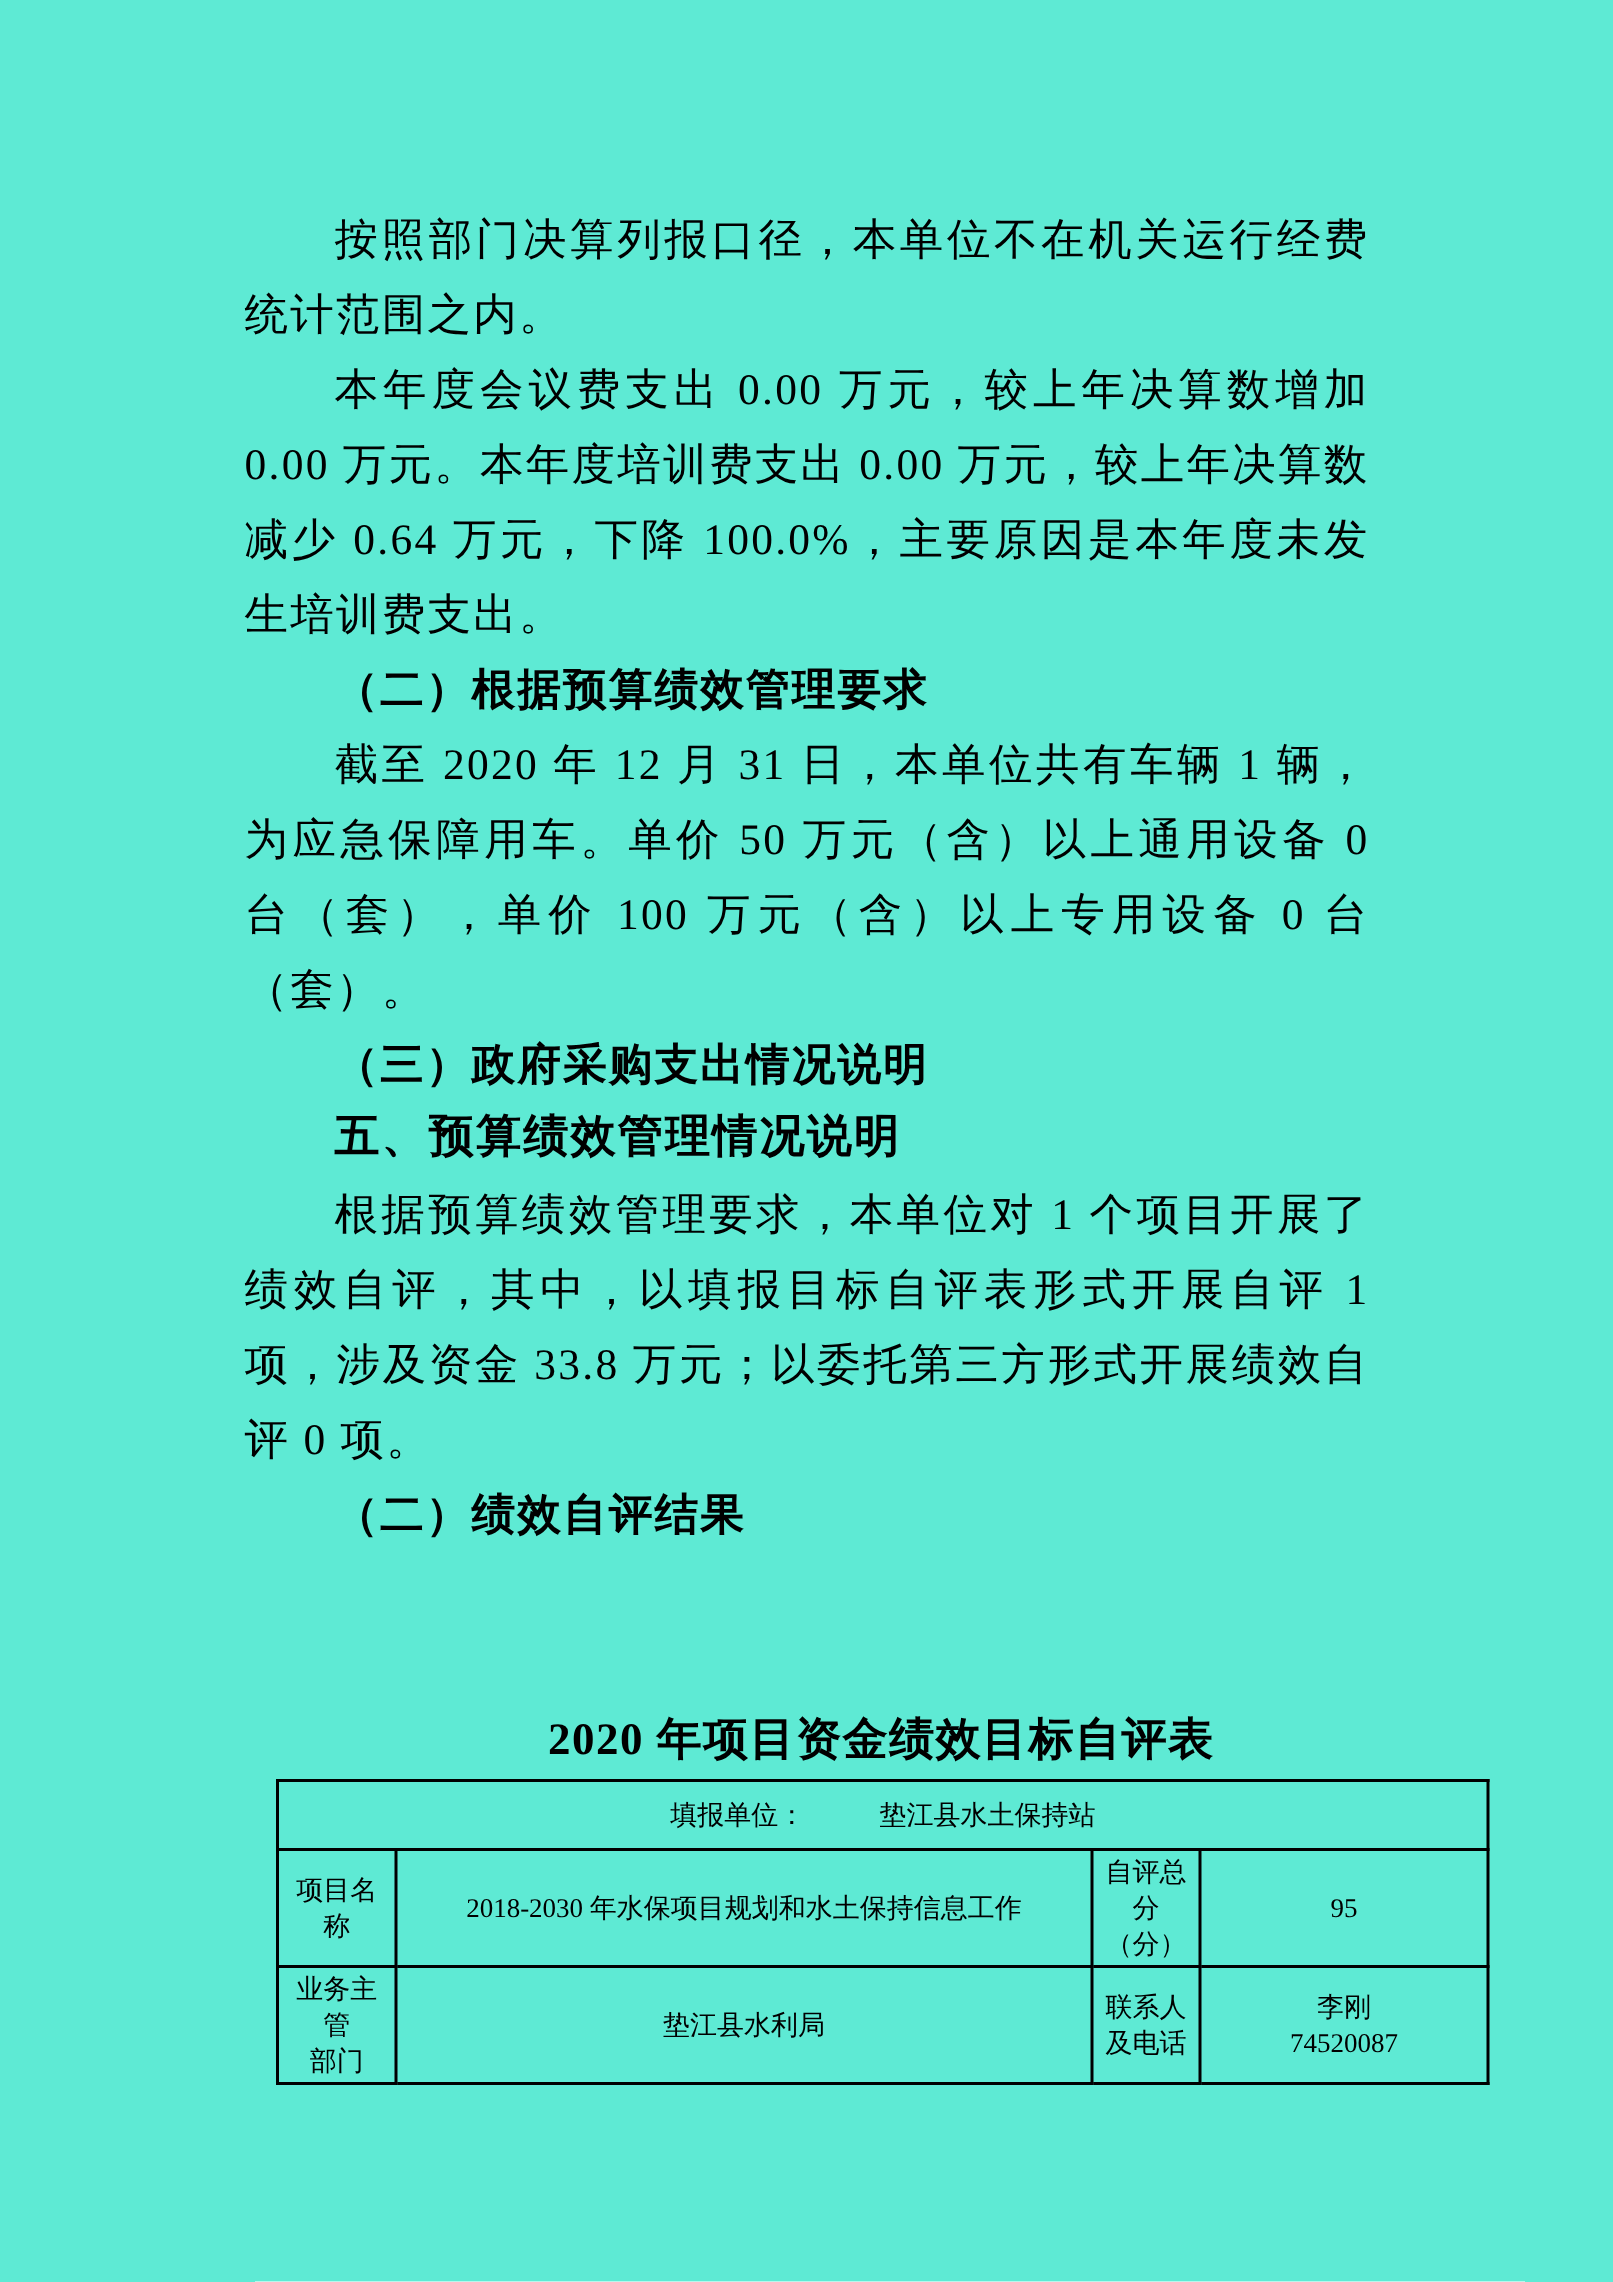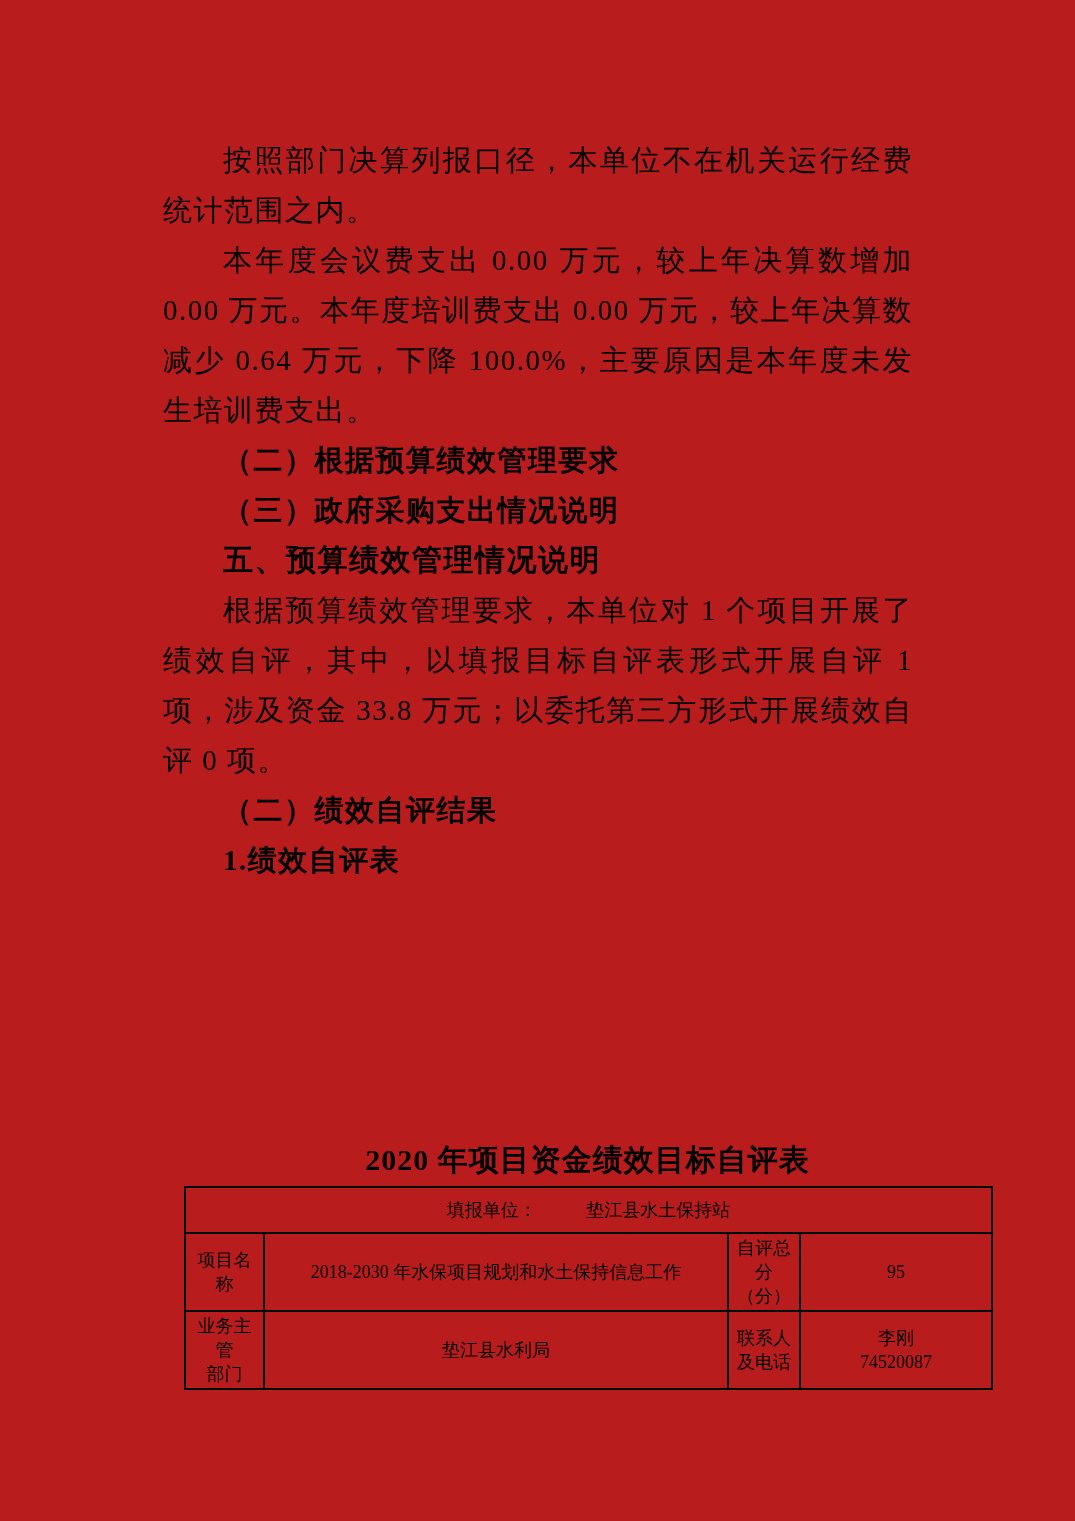--- a/index.html
+++ b/index.html
@@ -1,20 +1,20 @@
 <!DOCTYPE html>
 <html><head>
 <meta charset="utf-8">
 <style>
   html, body { margin: 0; padding: 0; background: #ffffff; }
   .page {
     position: relative;
     width: 1075px;
     height: 1521px;
-    background: #b91c1c;
+    background: #5eead4;
     color: #000000;
     font-family: "Liberation Serif", "DejaVu Serif", serif;
     overflow: hidden;
   }
   .textblock {
     position: absolute;
     left: 163px;
     top: 135px;
     width: 750px;
   }
@@ -26,21 +26,21 @@
     text-align: justify;
     text-justify: inter-character;
   }
   .indent { text-indent: 60px; }
   .h-kai {
     font-weight: bold;
     text-indent: 60px;
     text-align: left !important;
   }
   .h-hei {
-    font-family: Liberation Serif, serif;
+    font-family: Liberation Mono, monospace;
     font-weight: bold;
     text-indent: 60px;
     text-align: center;
     font-size: 30px !important;
   }
   .h-sub {
     font-weight: 600;
     text-indent: 60px;
     text-align: left !important;
   }
@@ -84,25 +84,25 @@
   .contact-name, .contact-phone { display: block; line-height: 24px; }
 </style>
 </head>
 <body>
 
 <div class="page">
   <div class="textblock">
     <p class="indent">按照部门决算列报口径，本单位不在机关运行经费统计范围之内。</p>
     <p class="indent">本年度会议费支出 0.00 万元，较上年决算数增加 0.00 万元。本年度培训费支出 0.00 万元，较上年决算数减少 0.64 万元，下降 100.0%，主要原因是本年度未发生培训费支出。</p>
     <p class="h-kai">（二）根据预算绩效管理要求</p>
+    <p class="indent">截至 2020 年 12 月 31 日，本单位共有车辆 1 辆，为应急保障用车。单价 50 万元（含）以上通用设备 0 台（套），单价 100 万元（含）以上专用设备 0 台（套）。</p>
     <p class="h-kai">（三）政府采购支出情况说明</p>
     <p class="h-hei">五、预算绩效管理情况说明</p>
     <p class="indent">根据预算绩效管理要求，本单位对 1 个项目开展了绩效自评，其中，以填报目标自评表形式开展自评 1 项，涉及资金 33.8 万元；以委托第三方形式开展绩效自评 0 项。</p>
     <p class="h-kai">（二）绩效自评结果</p>
-    <p class="h-sub">1.绩效自评表</p>
   </div>
 
   <div class="table-section">
     <div class="table-title">2020 年项目资金绩效目标自评表</div>
     <table class="self-eval">
       <colgroup>
         <col style="width:79px">
         <col style="width:464px">
         <col style="width:72px">
         <col style="width:192px">

